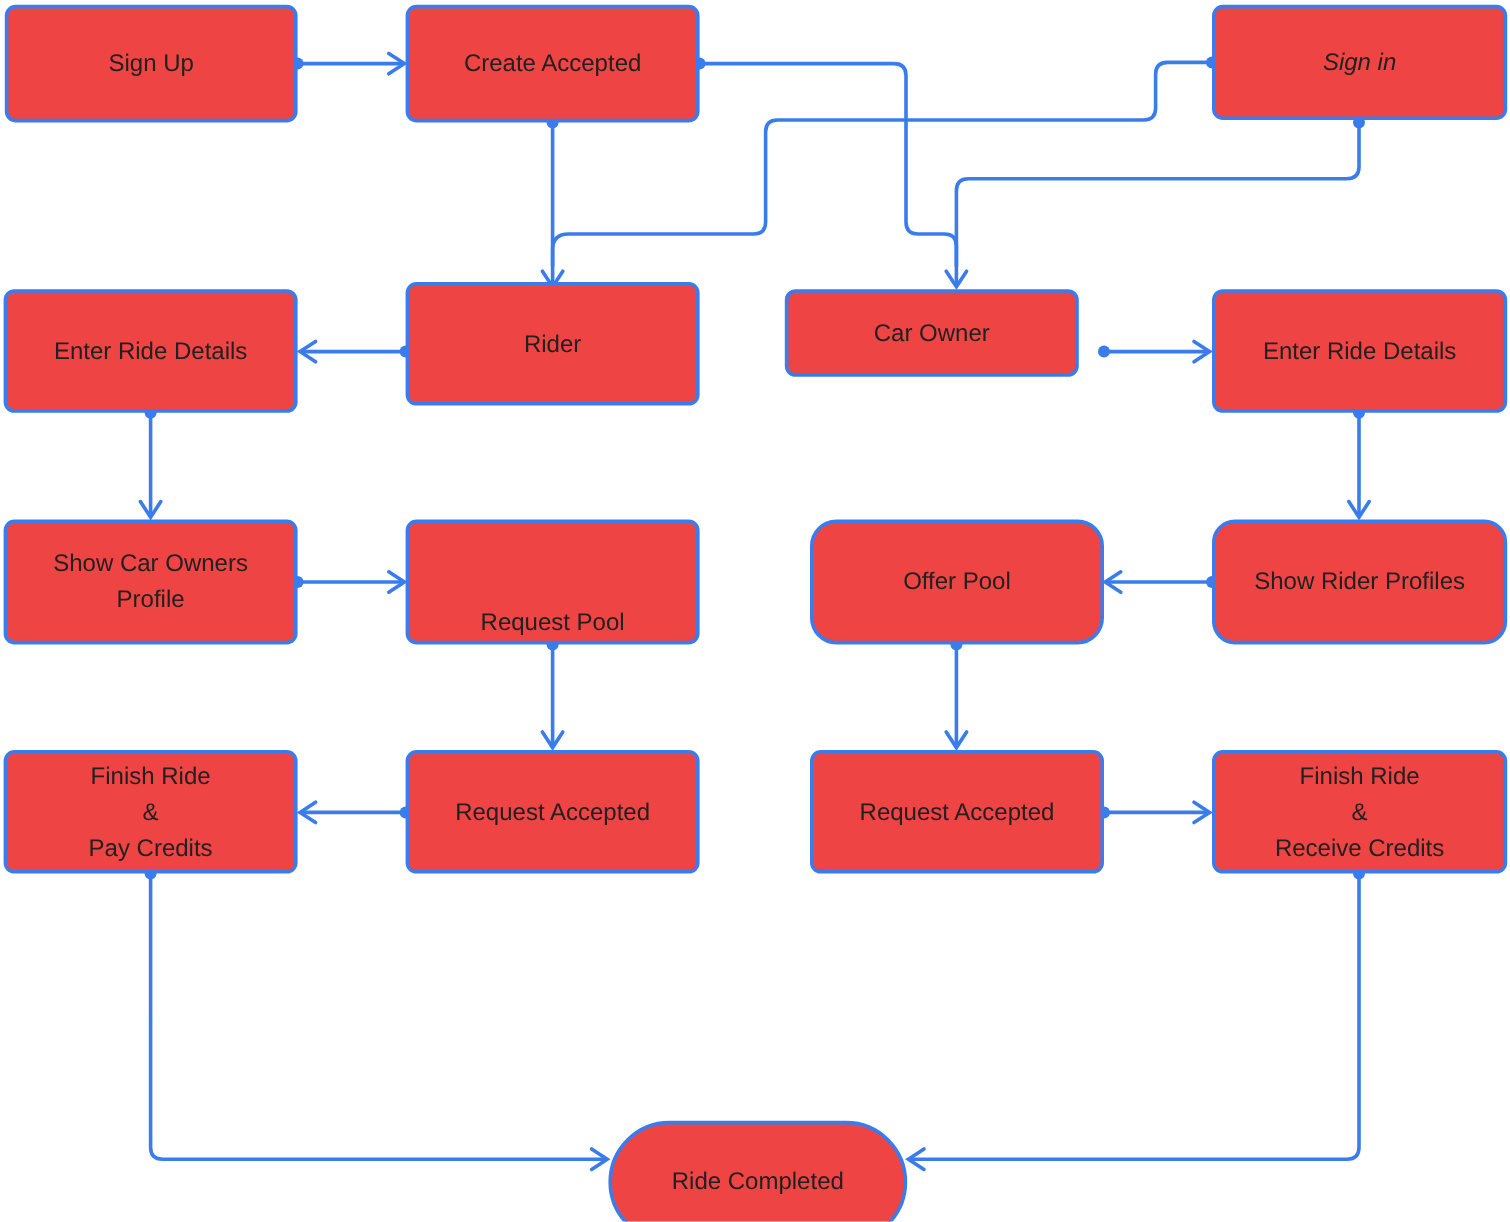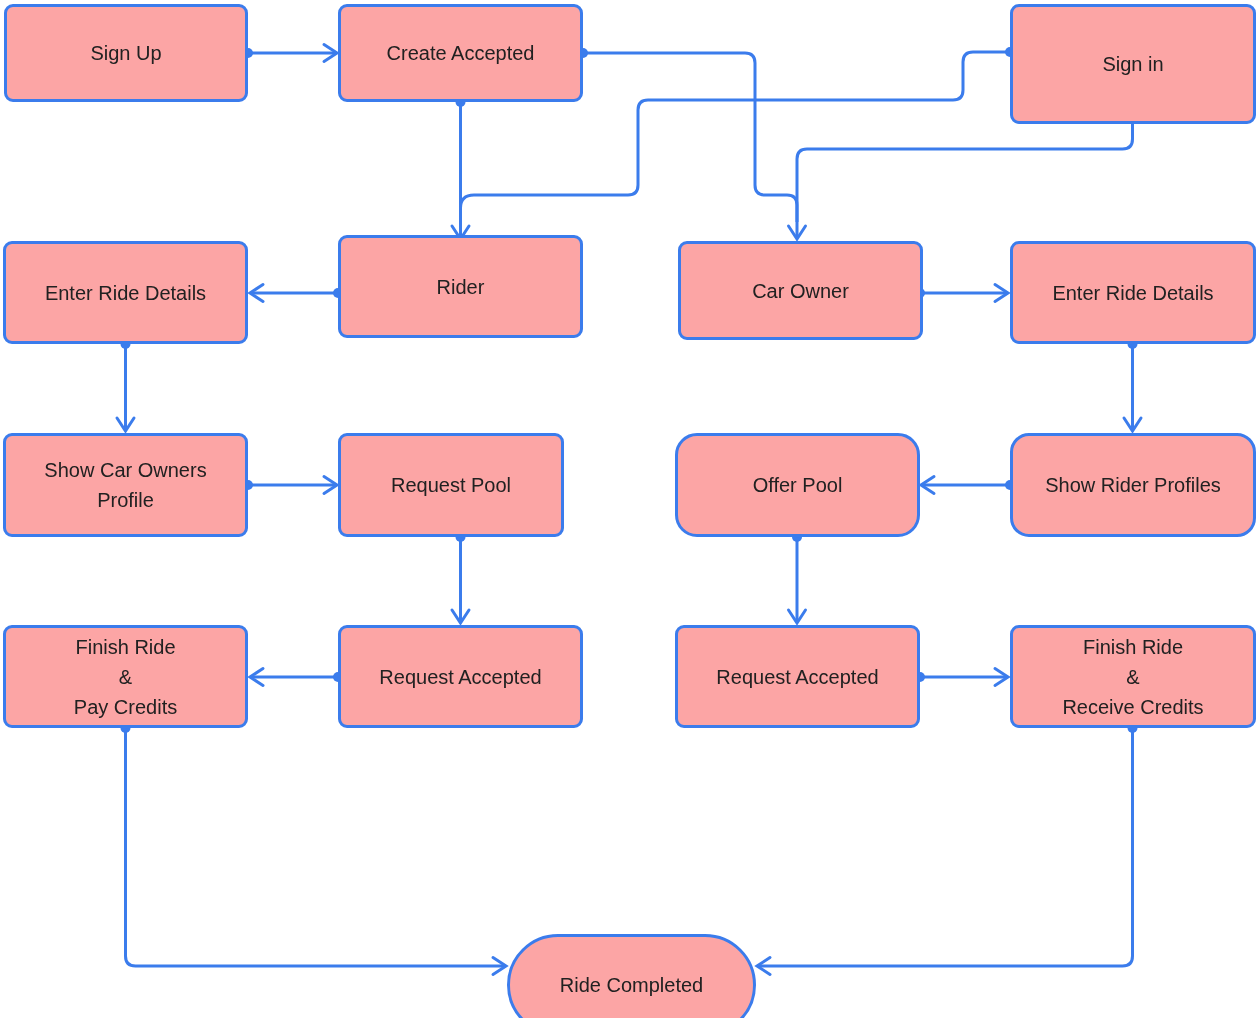--- a/index.html
+++ b/index.html
@@ -32,21 +32,21 @@
     stroke-width: 3;
     stroke-linecap: round;
   }
   .dot {
     fill: var(--blue);
     stroke: none;
   }
   .node {
     position: absolute;
     box-sizing: border-box;
-    background: #fca5a5;
+    background: #ef4444;
     border: 3px solid var(--blue);
     border-radius: 9px;
     display: flex;
     align-items: center;
     justify-content: center;
     text-align: center;
   }
   .node.stadium {
     border-radius: 51px;
     margin-top: 19px;
@@ -168,46 +168,46 @@
 </svg>
 
 <div class="node" style="left:4px; top:4px; width:244px; height:98px;">
   <span class="node-label">Sign Up</span>
 </div>
 
 <div class="node" style="left:338px; top:4px; width:245px; height:98px;">
   <span class="node-label">Create Accepted</span>
 </div>
 
-<div class="node" style="left:1010px; top:4px; width:246px; height:120px;">
+<div class="node" style="left:1010px; top:4px; width:246px; height:96px;font-style:italic;">
   <span class="node-label">Sign in</span>
 </div>
 
 <div class="node" style="left:3px; top:241px; width:245px; height:103px;">
   <span class="node-label">Enter Ride Details</span>
 </div>
 
 <div class="node" style="left:338px; top:235px; width:245px; height:103px;">
   <span class="node-label">Rider</span>
 </div>
 
-<div class="node" style="left:678px; top:241px; width:245px; height:99px;text-align:center;">
+<div class="node" style="left:654px; top:241px; width:245px; height:73px;text-align:center;">
   <span class="node-label">Car Owner</span>
 </div>
 
 <div class="node" style="left:1010px; top:241px; width:246px; height:103px;">
   <span class="node-label">Enter Ride Details</span>
 </div>
 
 <div class="node" style="left:3px; top:433px; width:245px; height:104px;">
   <span class="node-label">Show Car Owners
 Profile</span>
 </div>
 
-<div class="node" style="left:338px; top:433px; width:226px; height:104px;">
+<div class="node" style="left:338px; top:433px; width:245px; height:104px;align-items:flex-end;">
   <span class="node-label">Request Pool</span>
 </div>
 
 <div class="node" style="left:675px; top:433px; width:245px; height:104px;border-radius:22px;">
   <span class="node-label">Offer Pool</span>
 </div>
 
 <div class="node" style="left:1010px; top:433px; width:246px; height:104px;border-radius:19px;">
   <span class="node-label">Show Rider Profiles</span>
 </div>

